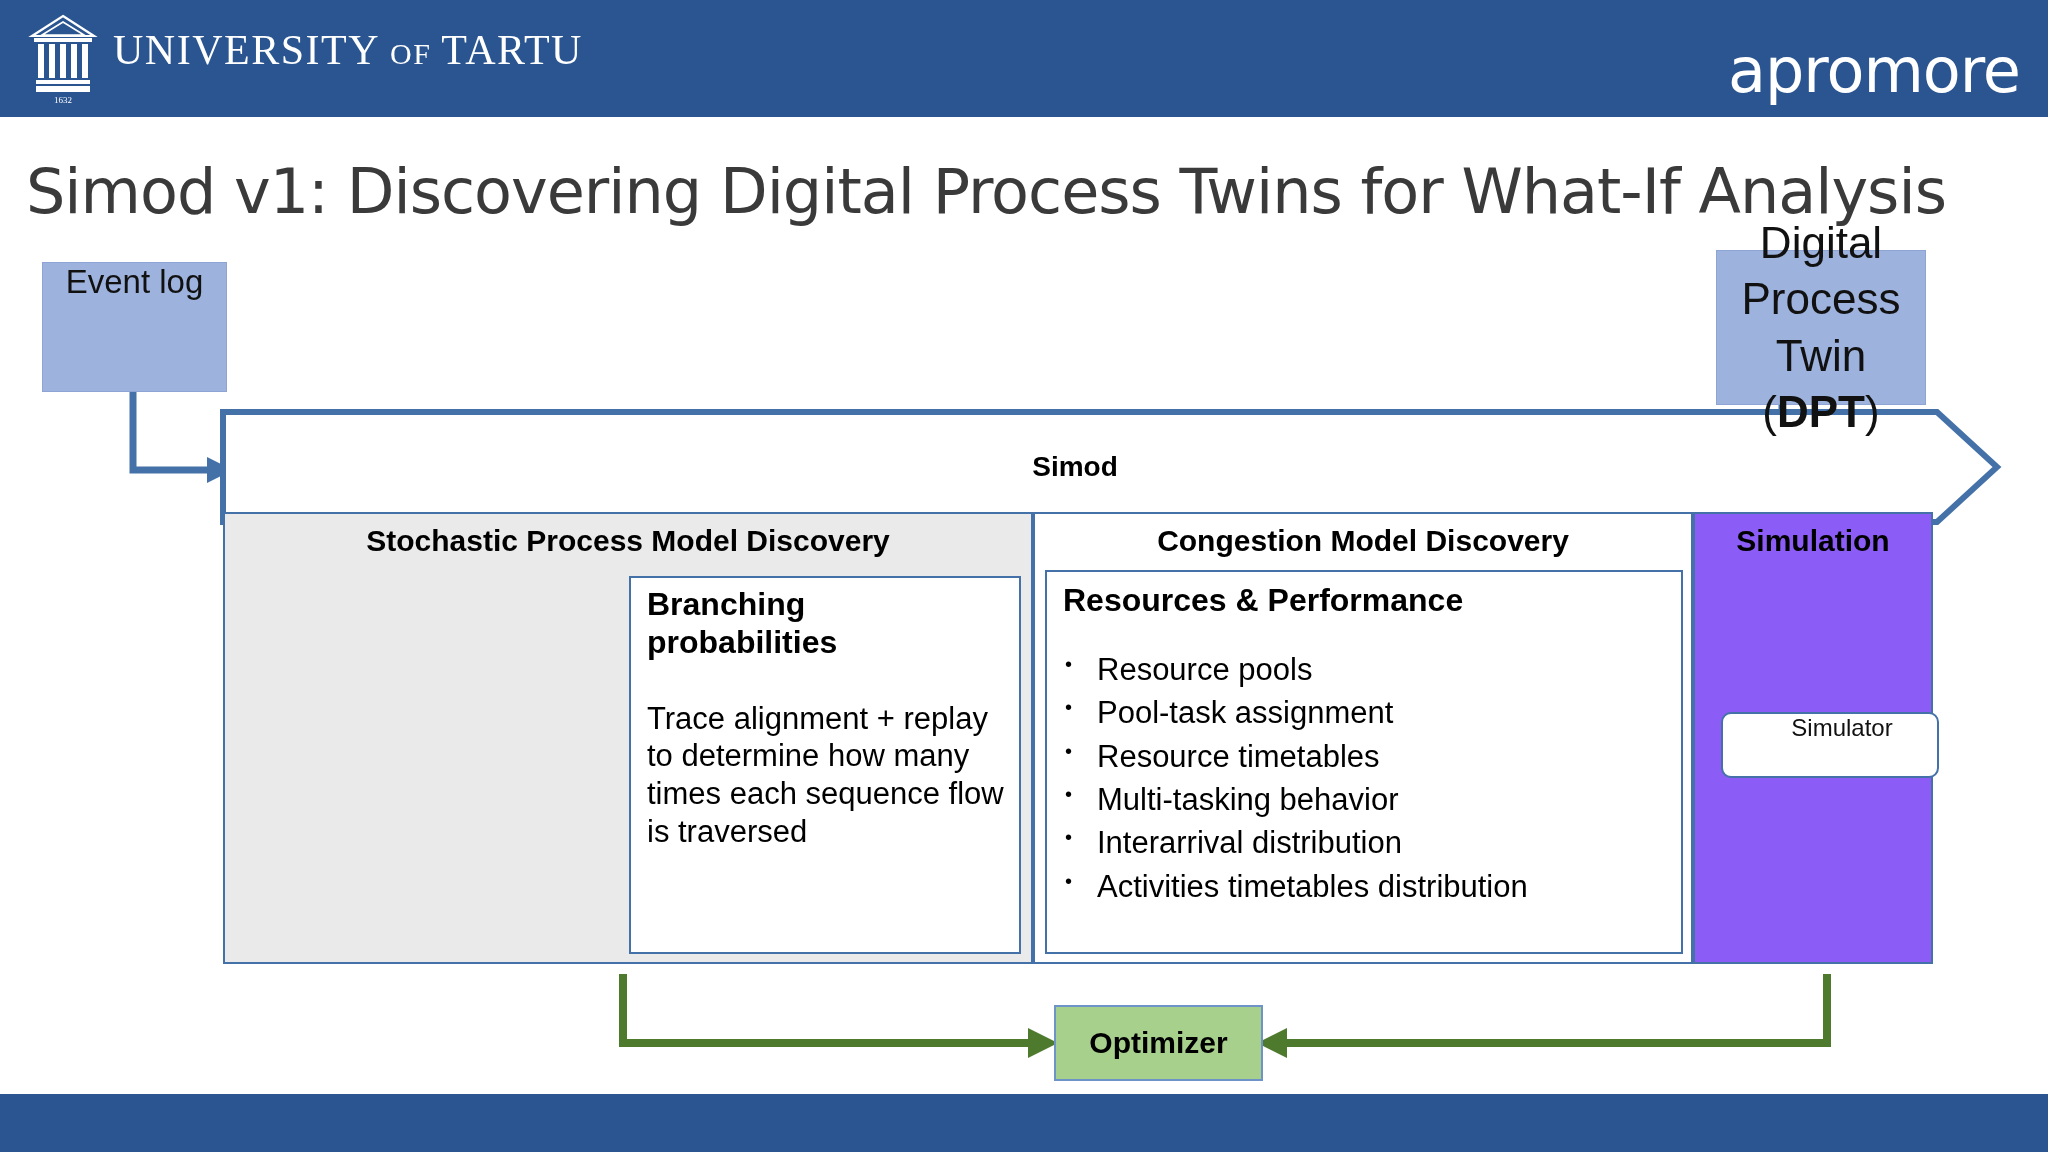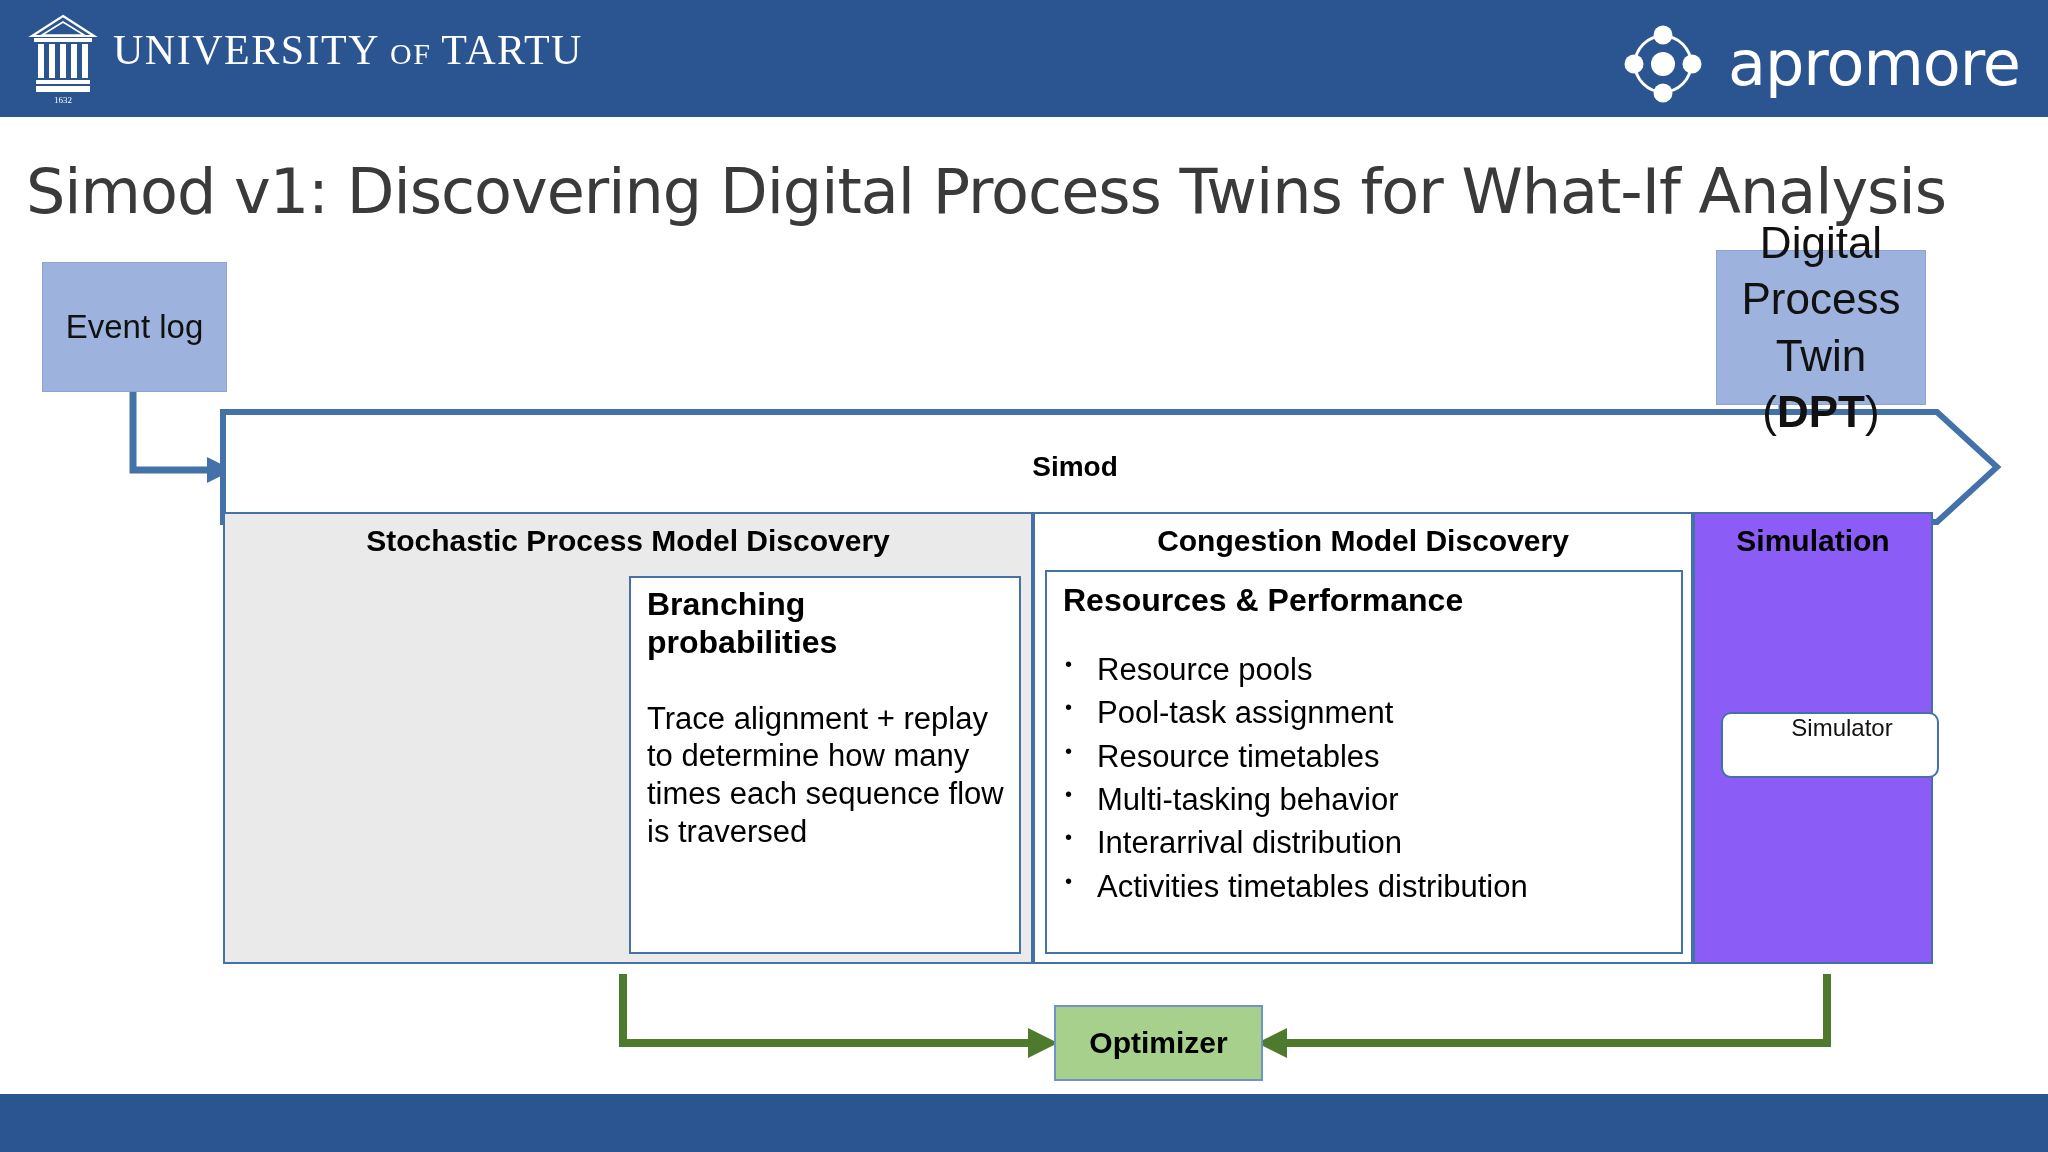--- a/index.html
+++ b/index.html
@@ -21,22 +21,22 @@
   }
   .ut-text{
     position:absolute;left:113px;top:26px;
     color:#ffffff;
     font-family:"Liberation Serif", serif;
     font-size:42px;letter-spacing:1.5px;white-space:nowrap;
   }
   .ut-text .small{font-size:30px;}
 
   .apromore-wrap{
-    position:absolute;right:28px;top:24px;height:80px;
-    display:flex;align-items:center;gap:22px;
+    position:absolute;right:28px;top:18px;height:80px;
+    display:flex;align-items:center;gap:22px;flex-direction:column;
   }
   .apromore-text{
     color:#ffffff;font-size:62px;letter-spacing:-1px;line-height:1;
     font-family:"DejaVu Sans", sans-serif;
   }
 
   
   .page-title{
     position:absolute;left:26px;top:155px;
     font-size:62px;color:#3A3A3A;white-space:nowrap;
@@ -49,21 +49,21 @@
     position:absolute;left:0;top:1094px;width:2048px;height:58px;
     background:#2B5590;
   }
 
   
   .diagram{position:absolute;left:0;top:0;width:2048px;height:1152px;}
 
   .box-eventlog{
     position:absolute;left:42px;top:262px;width:183px;height:128px;
     background:#9DB2DC;border:1px solid #8DA4D4;
-    display:flex;align-items:center;justify-content:center;
+    display:flex;align-items:flex-start;justify-content:center;
     font-size:33px;color:#111;
   }
 
   .box-dpt{
     position:absolute;left:1716px;top:250px;width:208px;height:153px;
     background:#9DB2DC;border:1px solid #8DA4D4;
     display:flex;align-items:center;justify-content:center;
     text-align:center;font-size:44px;color:#111;line-height:1.28;
   }
   .box-dpt b{font-weight:700;}

